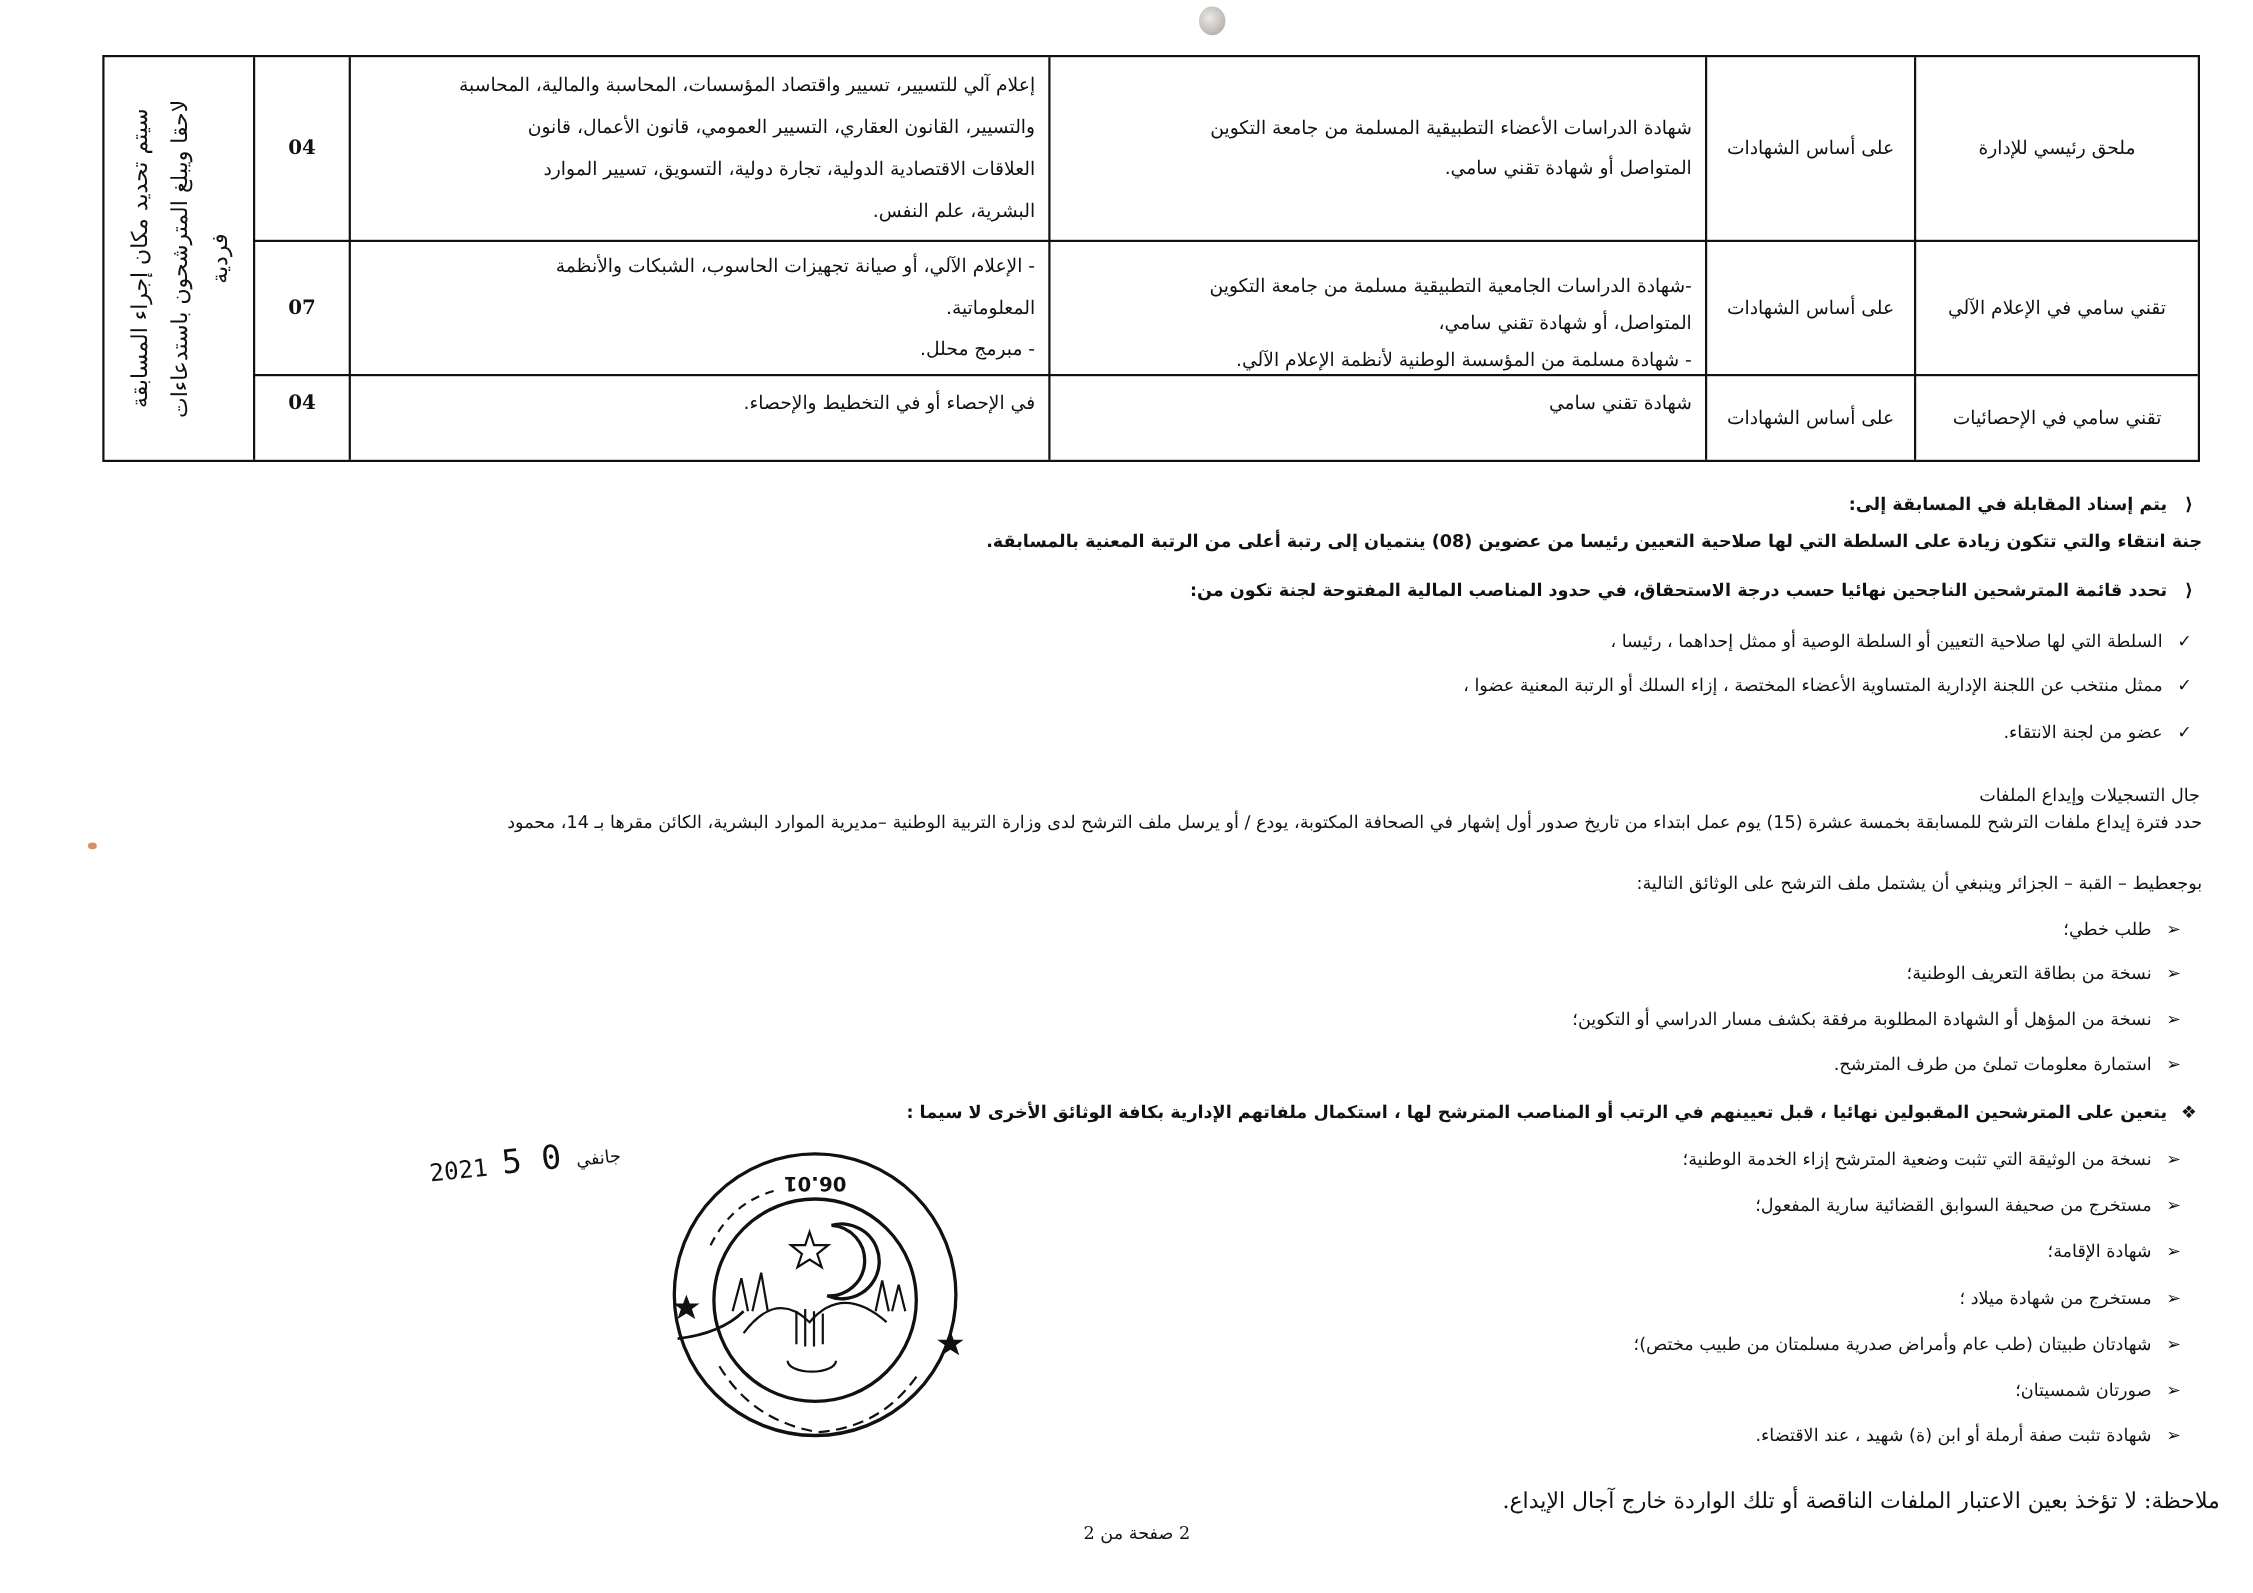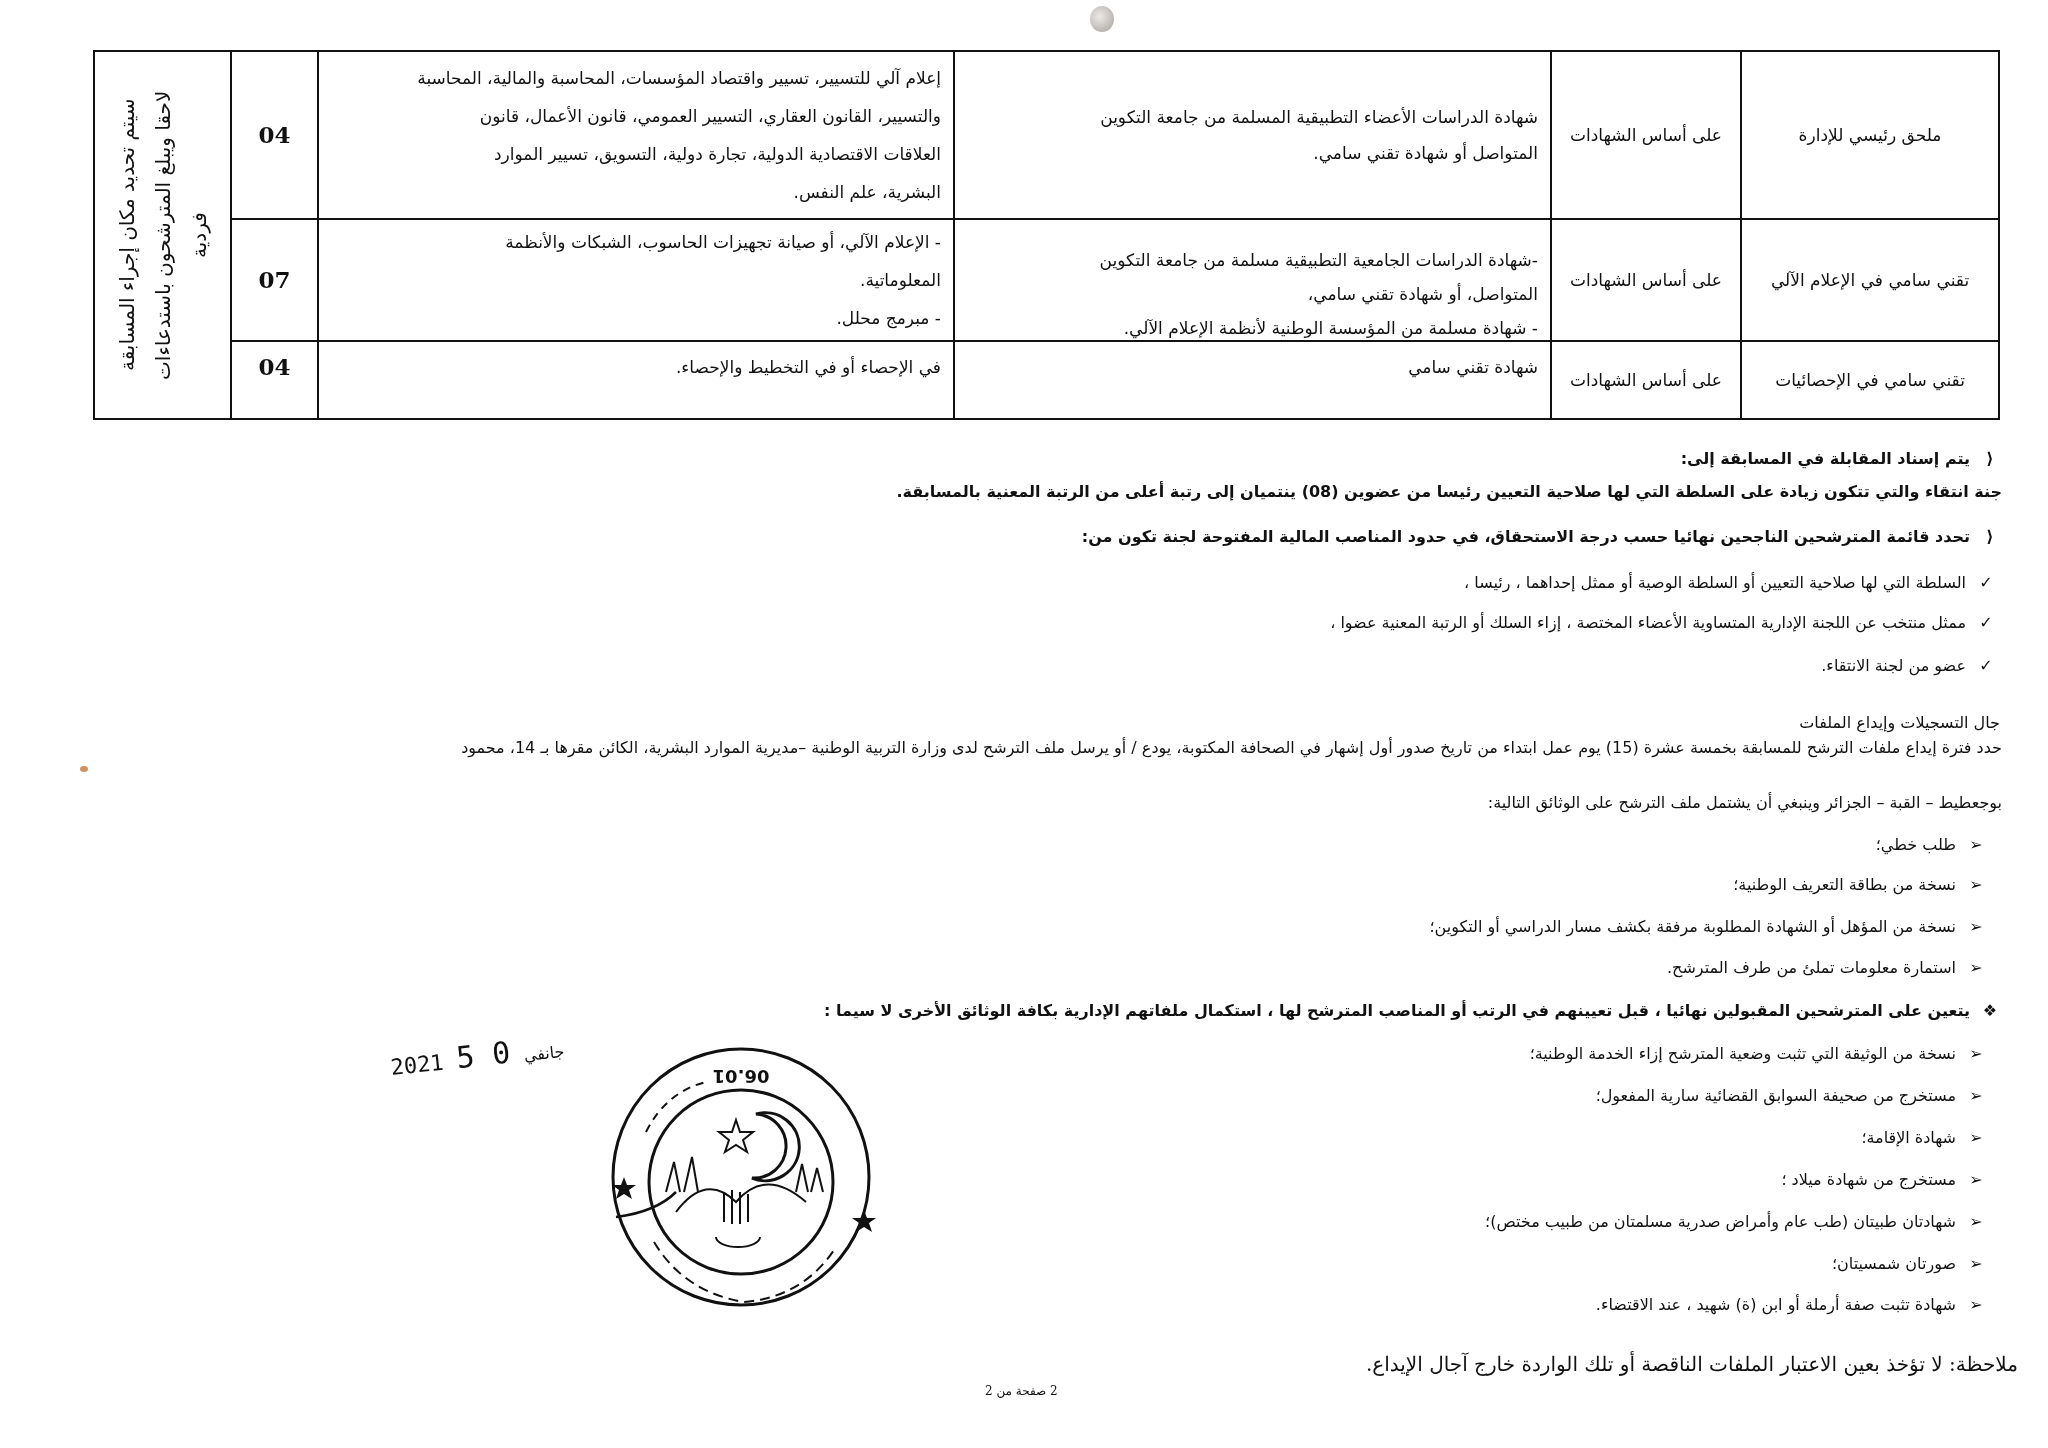--- a/index.html
+++ b/index.html
@@ -12,39 +12,39 @@
 
     
     .grid { position: absolute; left: 93px; top: 50px; width: 1907px; height: 370px;
       border: 2px solid #111; }
     .col-line { position: absolute; top: 0; bottom: 0; width: 2px; background: #111; }
     .row-line { position: absolute; height: 2px; background: #111; }
     .cell { position: absolute; display: flex; align-items: center; justify-content: center;
       font-size: 17px; line-height: 36px; text-align: center; }
     .cell.left-align { justify-content: flex-start; text-align: right; padding-right: 12px; padding-left: 12px; }
     .cell .txt { white-space: pre-line; }
-    .num { font-family: "DejaVu Serif", serif; font-weight: bold; font-size: 23px; direction: ltr; }
+    .num { font-family: "DejaVu Serif", serif; font-weight: bold; font-size: 18px; direction: ltr; }
     .vertical-note { position: absolute; left: 0; top: 0; width: 135px; height: 366px;
       display: flex; align-items: center; justify-content: center; }
     .vertical-note .vtxt { writing-mode: vertical-rl; transform: rotate(180deg); font-size: 20px; line-height: 36px;
       white-space: pre-line; text-align: center; height: 340px; }
 
     
     .para { position: absolute; right: 48px; font-size: 16px; white-space: nowrap; line-height: 22px; }
     .bold { font-weight: bold; }
     .item { display: flex; align-items: center; gap: 10px; }
     .mark { display: inline-block; width: 20px; text-align: center; font-size: 16px; }
 
     .date-stamp { position: absolute; left: 390px; top: 1038px; transform: rotate(-6deg);
       font-family: "DejaVu Sans Mono", monospace; font-size: 22px; direction: ltr; white-space: nowrap; }
     .date-stamp .big { font-size: 30px; letter-spacing: 4px; }
     .seal { position: absolute; left: 606px; top: 1042px; width: 270px; height: 270px; }
 
     .note { position: absolute; right: 30px; top: 1352px; font-family: "DejaVu Serif", serif; font-size: 20px; white-space: nowrap; }
-    .page-no { position: absolute; left: 985px; top: 1384px; font-family: "DejaVu Serif", serif; font-size: 12px; white-space: nowrap; }
+    .page-no { position: absolute; left: 985px; top: 1384px; font-family: "DejaVu Serif", serif; font-size: 16px; white-space: nowrap; }
   </style>
 </head>
 <body>
 
 <div class="scan-spot"></div>
 <div class="scan-spot2"></div>
 
 <div class="grid">
 
   <div class="col-line" style="left:135px"></div>

